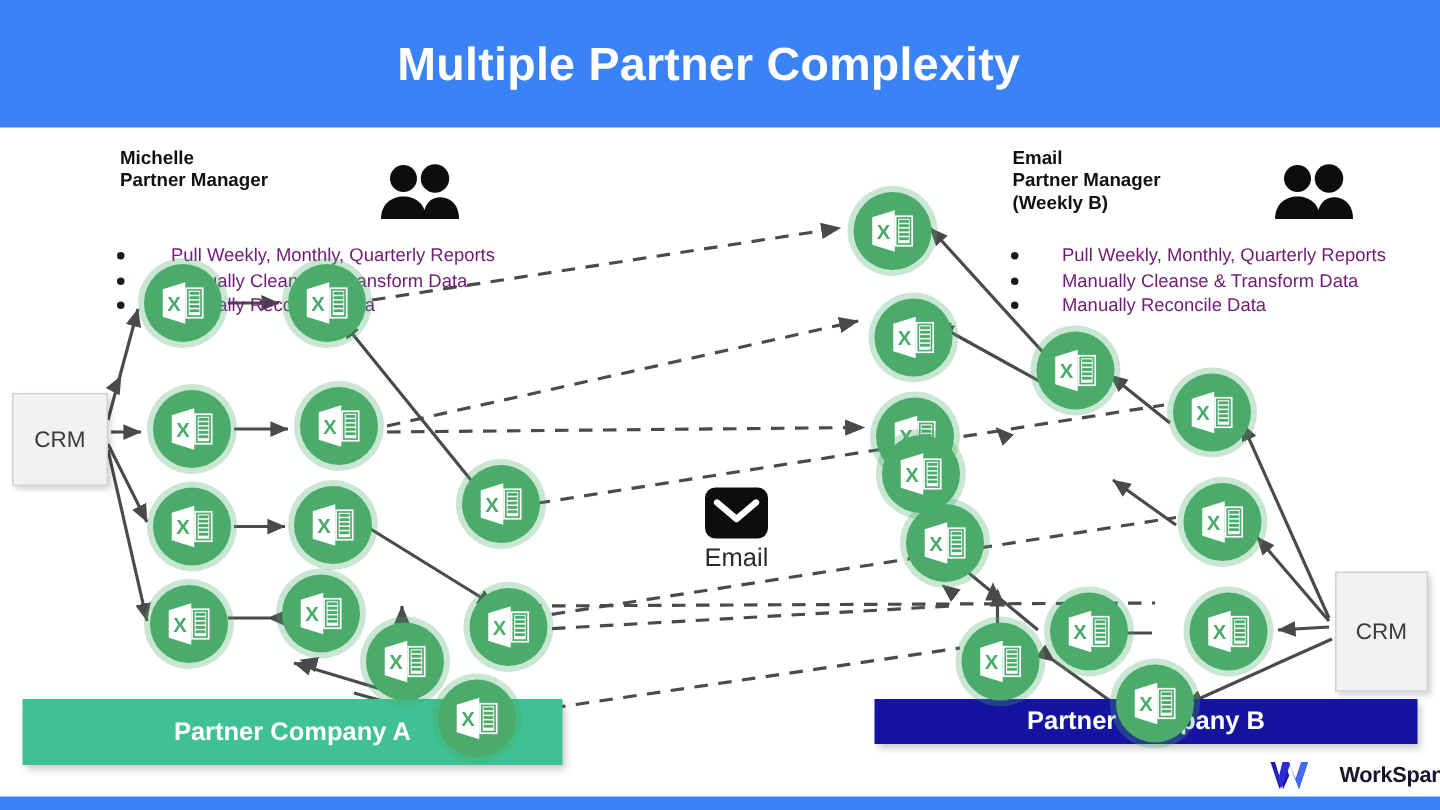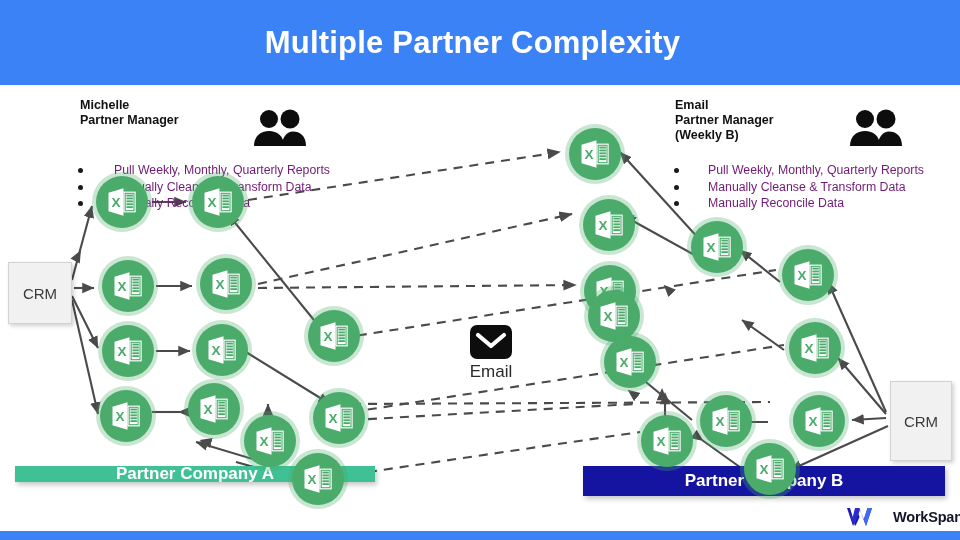--- a/index.html
+++ b/index.html
@@ -333,21 +333,21 @@
 
   <div id="email-node" style="left:459px; top:325px; width:64px;">
     <div id="email-icon-box">
       <svg width="42" height="34" viewBox="0 0 42 34" xmlns="http://www.w3.org/2000/svg">
         <path d="M8,10 L21,21 L34,10" stroke="#ffffff" stroke-width="4.2" fill="none" stroke-linecap="round" stroke-linejoin="round"></path>
       </svg>
     </div>
     <div id="email-label">Email</div>
   </div>
 
-  <div class="company-bar" id="bar-company-a" style="left:15px; top:466px; width:360px; height:16px;">
+  <div class="company-bar" id="bar-company-a" style="left:15px; top:466px; width:360px; height:44px;">
     <span>Partner Company A</span>
   </div>
   <div class="company-bar" id="bar-company-b" style="left:583px; top:466px; width:362px; height:30px;">
     <span>Partner Company B</span>
   </div>
 
   <div id="node-layer">
       <div class="excel-node" style="left: 96px; top: 176px;">
 <svg width="34" height="34" viewBox="0 0 34 34" xmlns="http://www.w3.org/2000/svg">
   <path d="M3.5,7.8 L18.5,3.2 L18.5,30.8 L3.5,26.2 Z" fill="#ffffff"></path>

